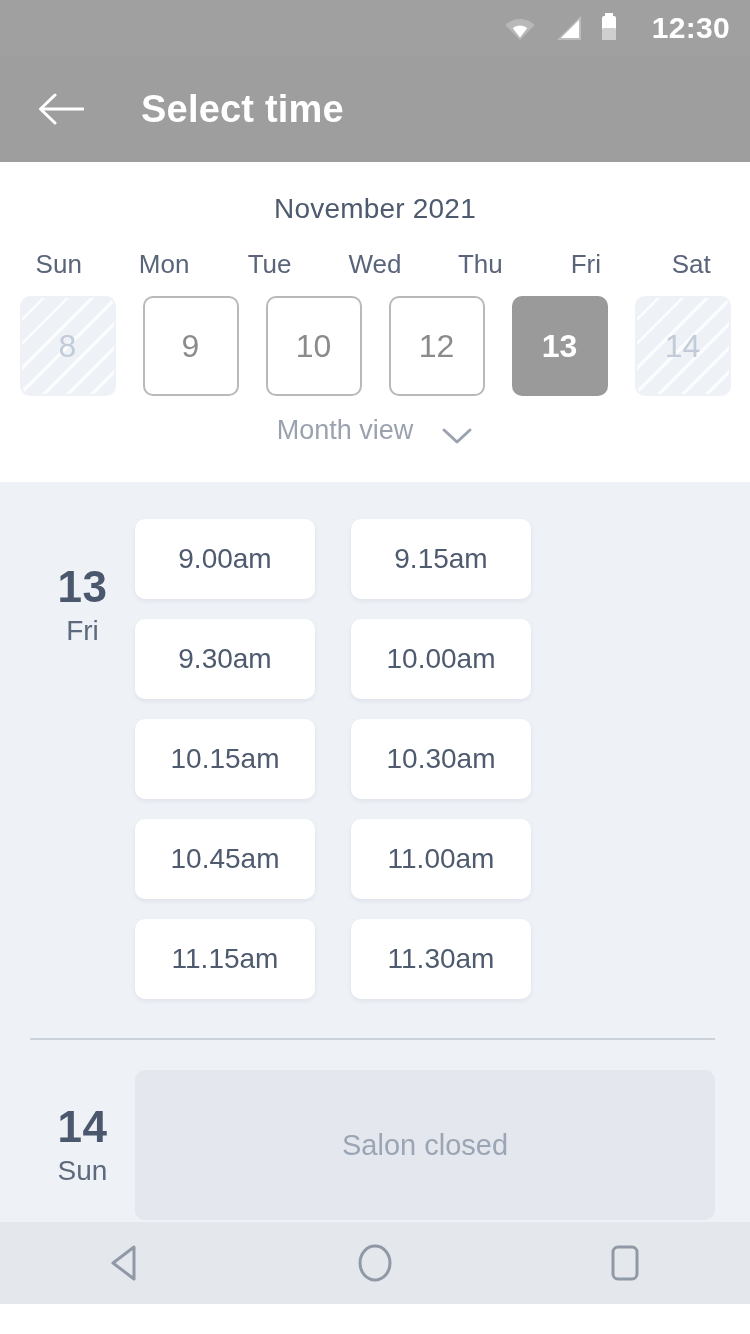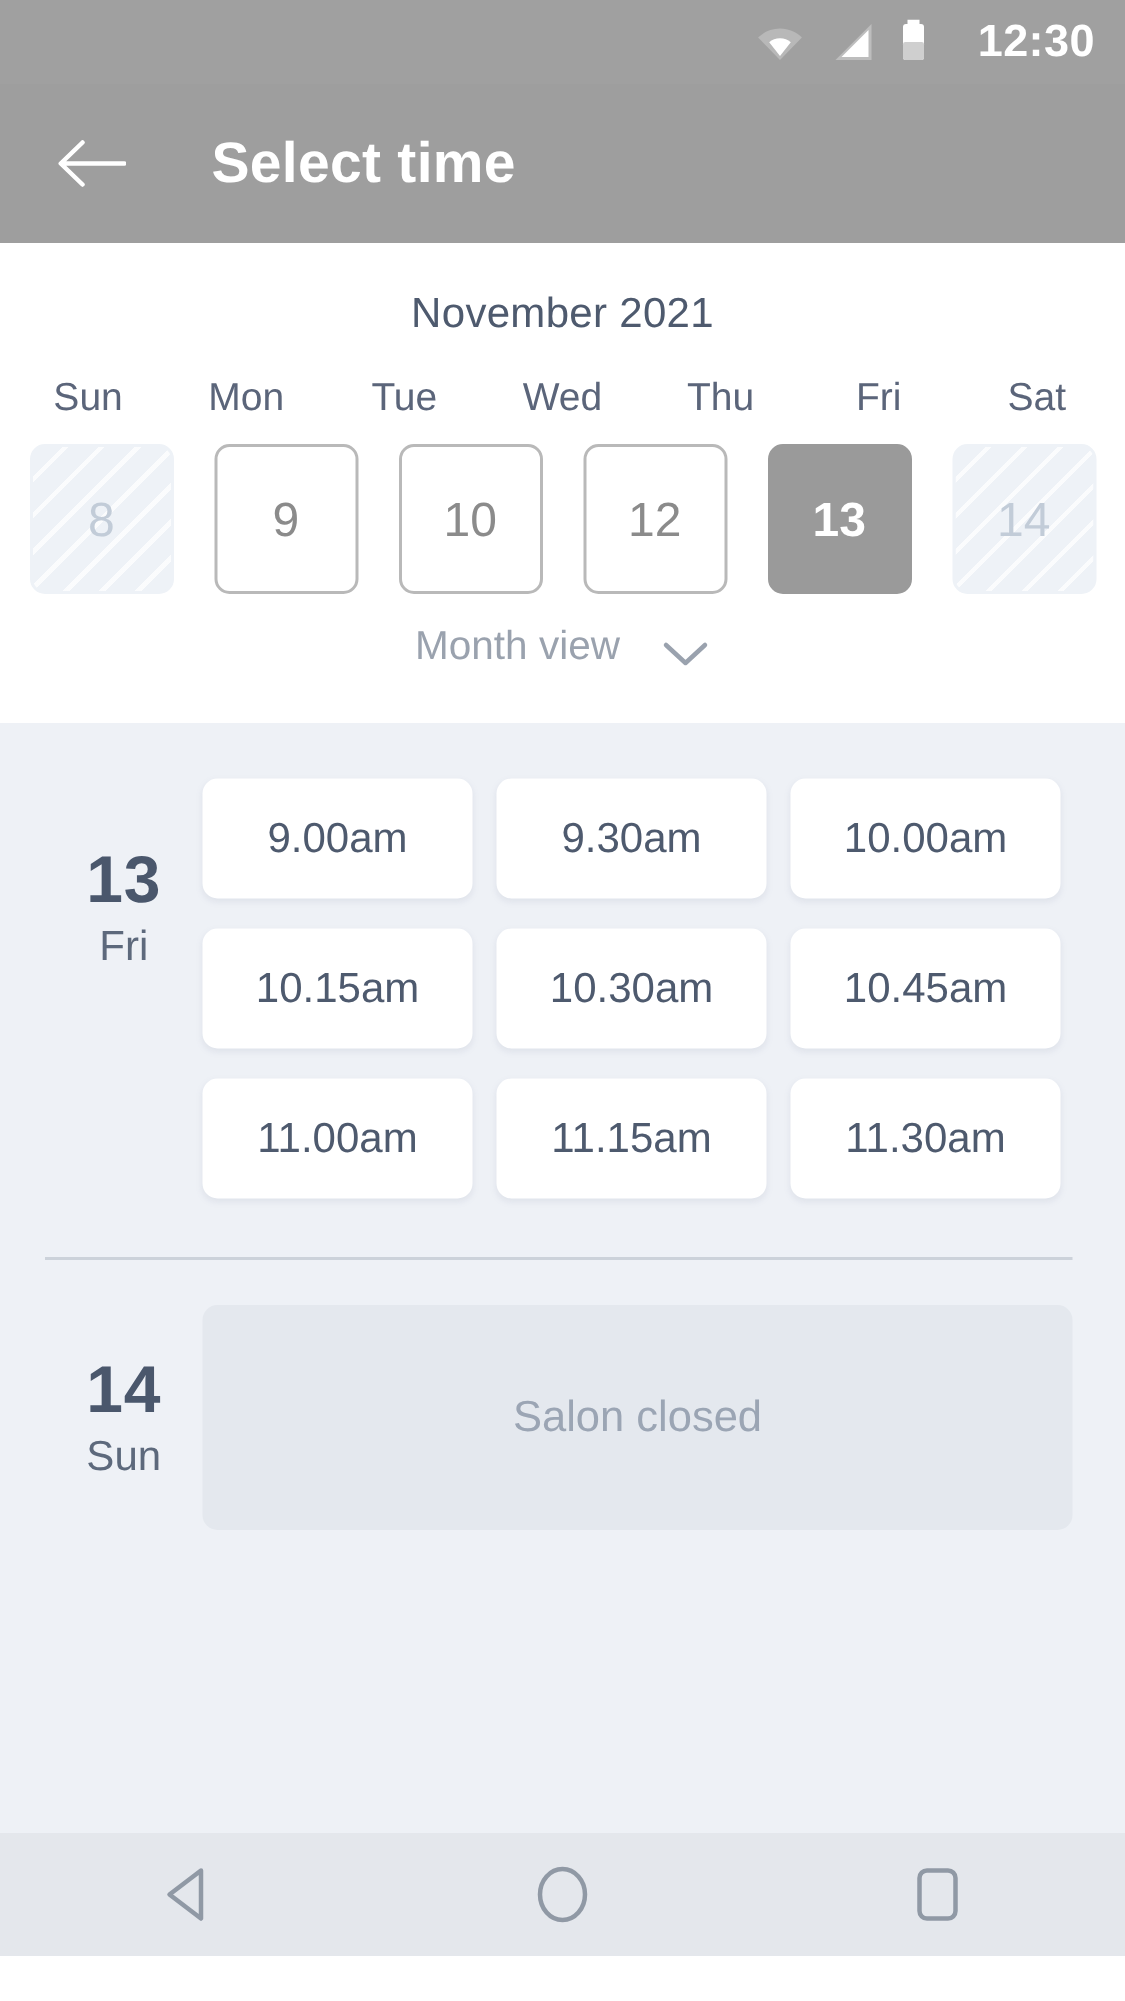--- a/index.html
+++ b/index.html
@@ -194,21 +194,21 @@
   }
   .day-label .dname {
     color: #5d697c;
     font-size: 28px;
     line-height: 1.5;
   }
 
   .slot-grid {
     display: flex;
     flex-wrap: wrap;
-    gap: 20px 16px;
+    gap: 20px 36px;
     width: 580px;
     align-content: flex-start;
   }
   .slot {
     width: 180px;
     height: 80px;
     background: #ffffff;
     border-radius: 10px;
     display: flex;
     align-items: center;
@@ -335,20 +335,21 @@
 
   <div class="body-area">
 
     <div class="day-group first">
       <div class="day-label">
         <div class="dnum">13</div>
         <div class="dname">Fri</div>
       </div>
       <div class="slot-grid">
         <div class="slot">9.00am</div>
+        <div class="slot">9.15am</div>
         <div class="slot">9.30am</div>
         <div class="slot">10.00am</div>
         <div class="slot">10.15am</div>
         <div class="slot">10.30am</div>
         <div class="slot">10.45am</div>
         <div class="slot">11.00am</div>
         <div class="slot">11.15am</div>
         <div class="slot">11.30am</div>
       </div>
     </div>

